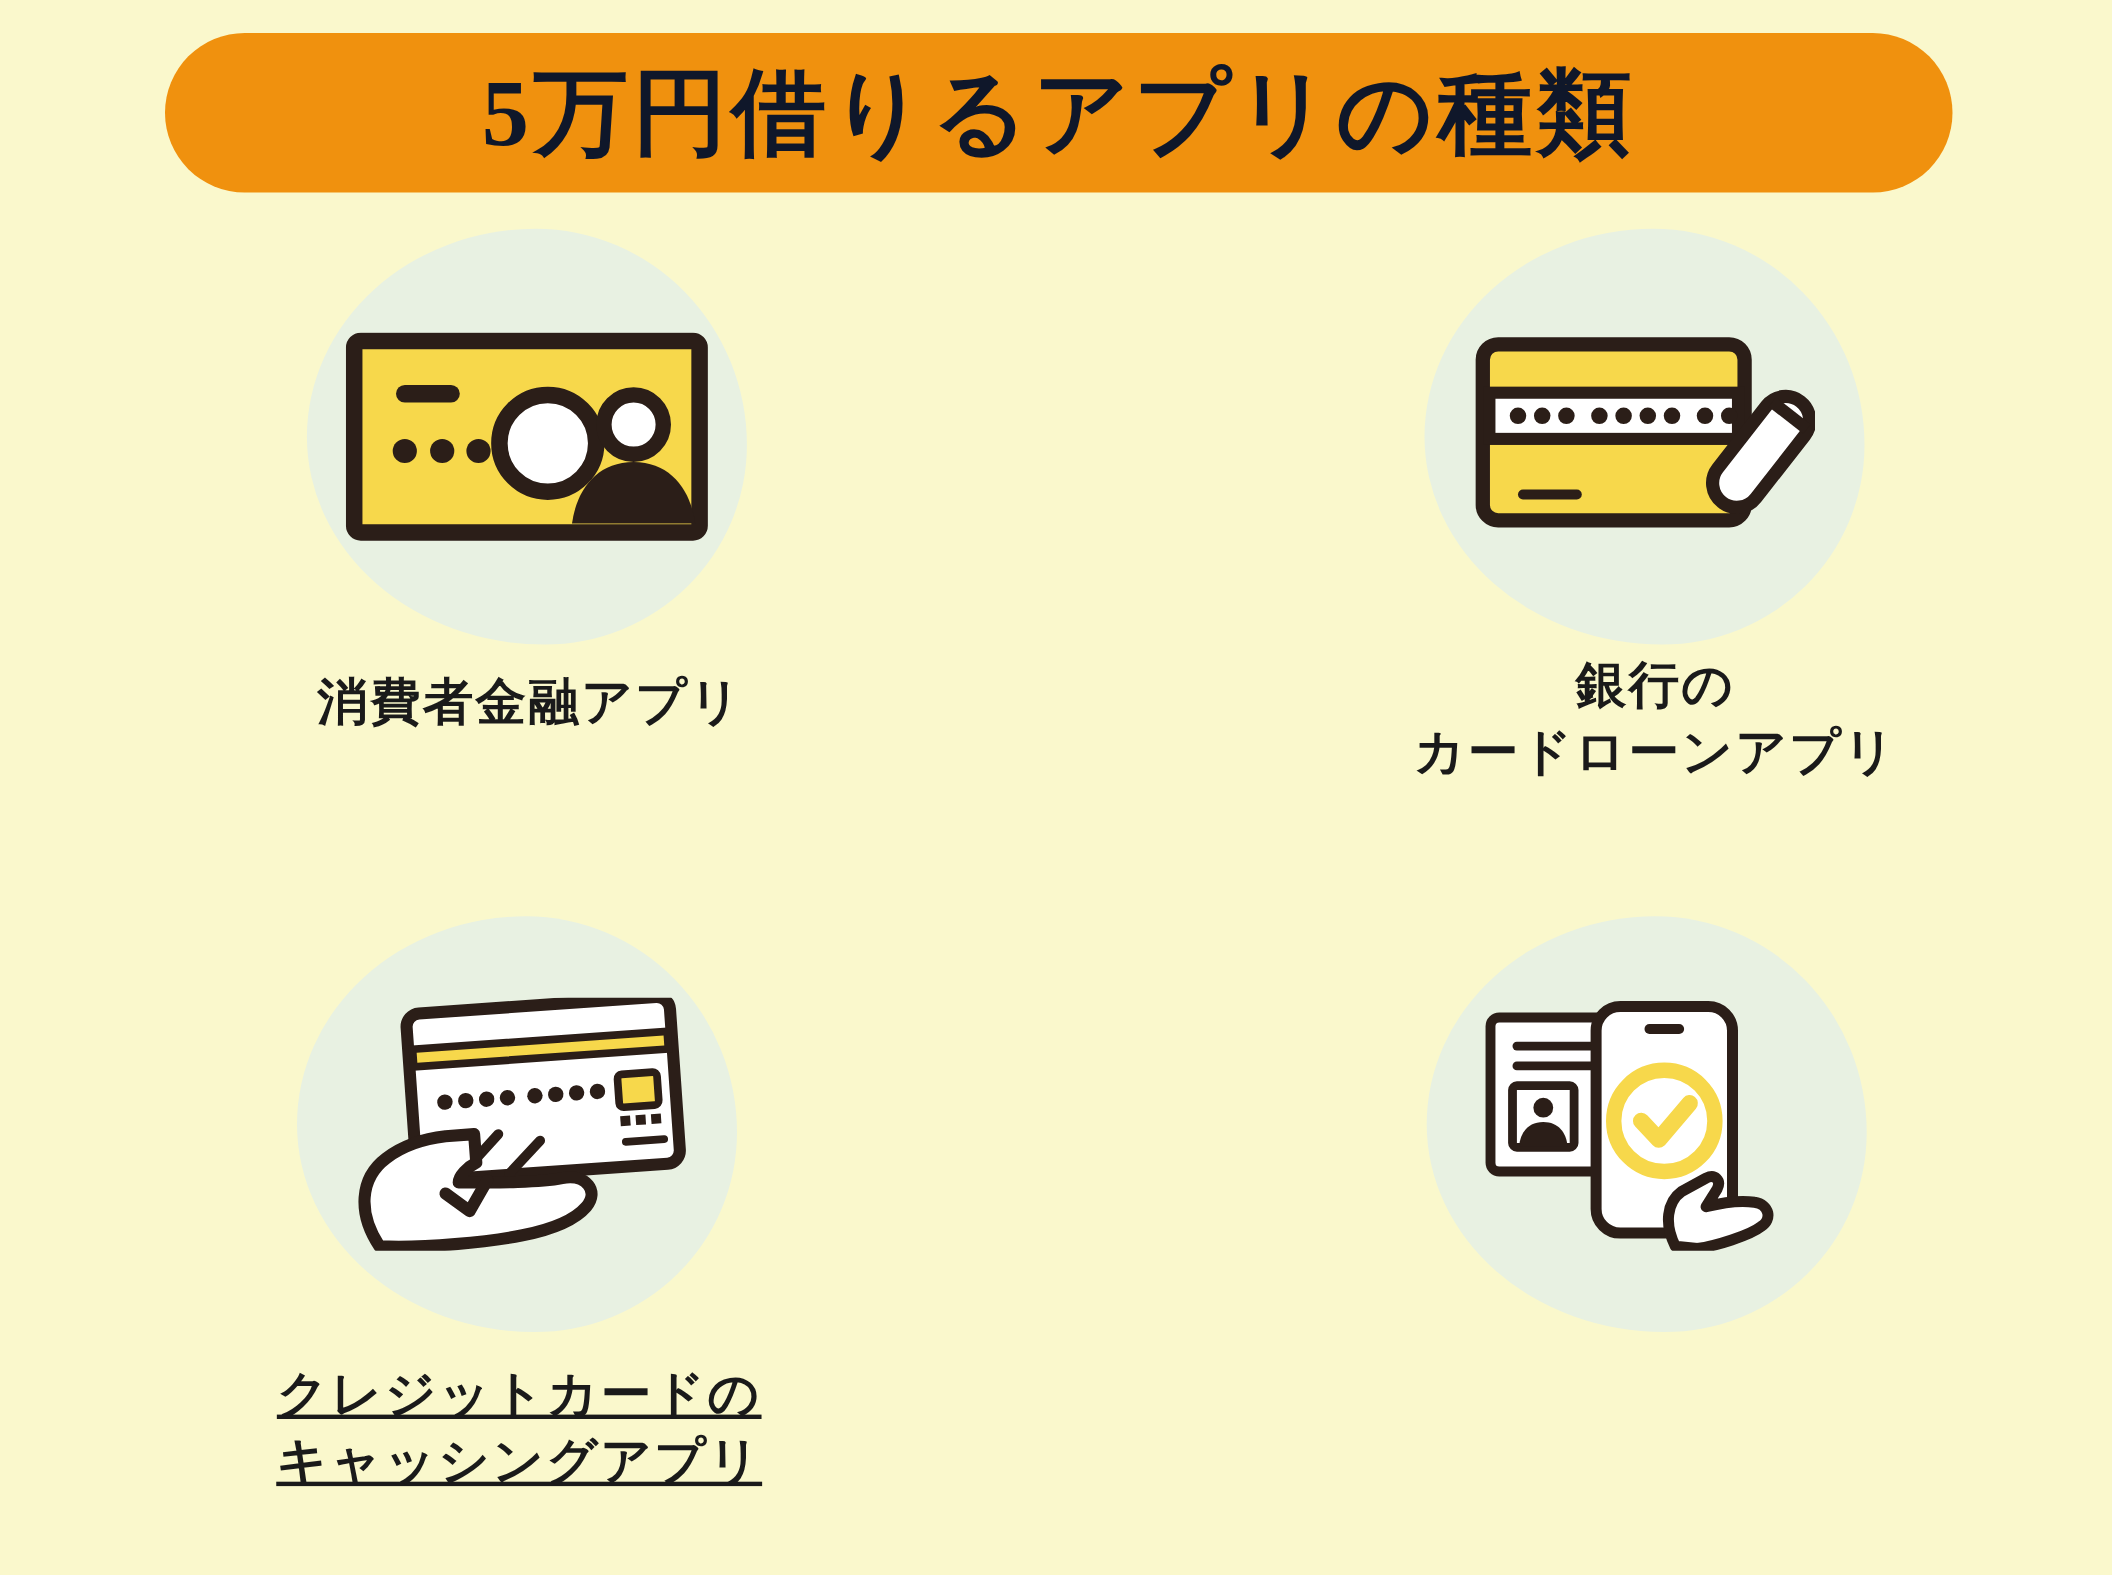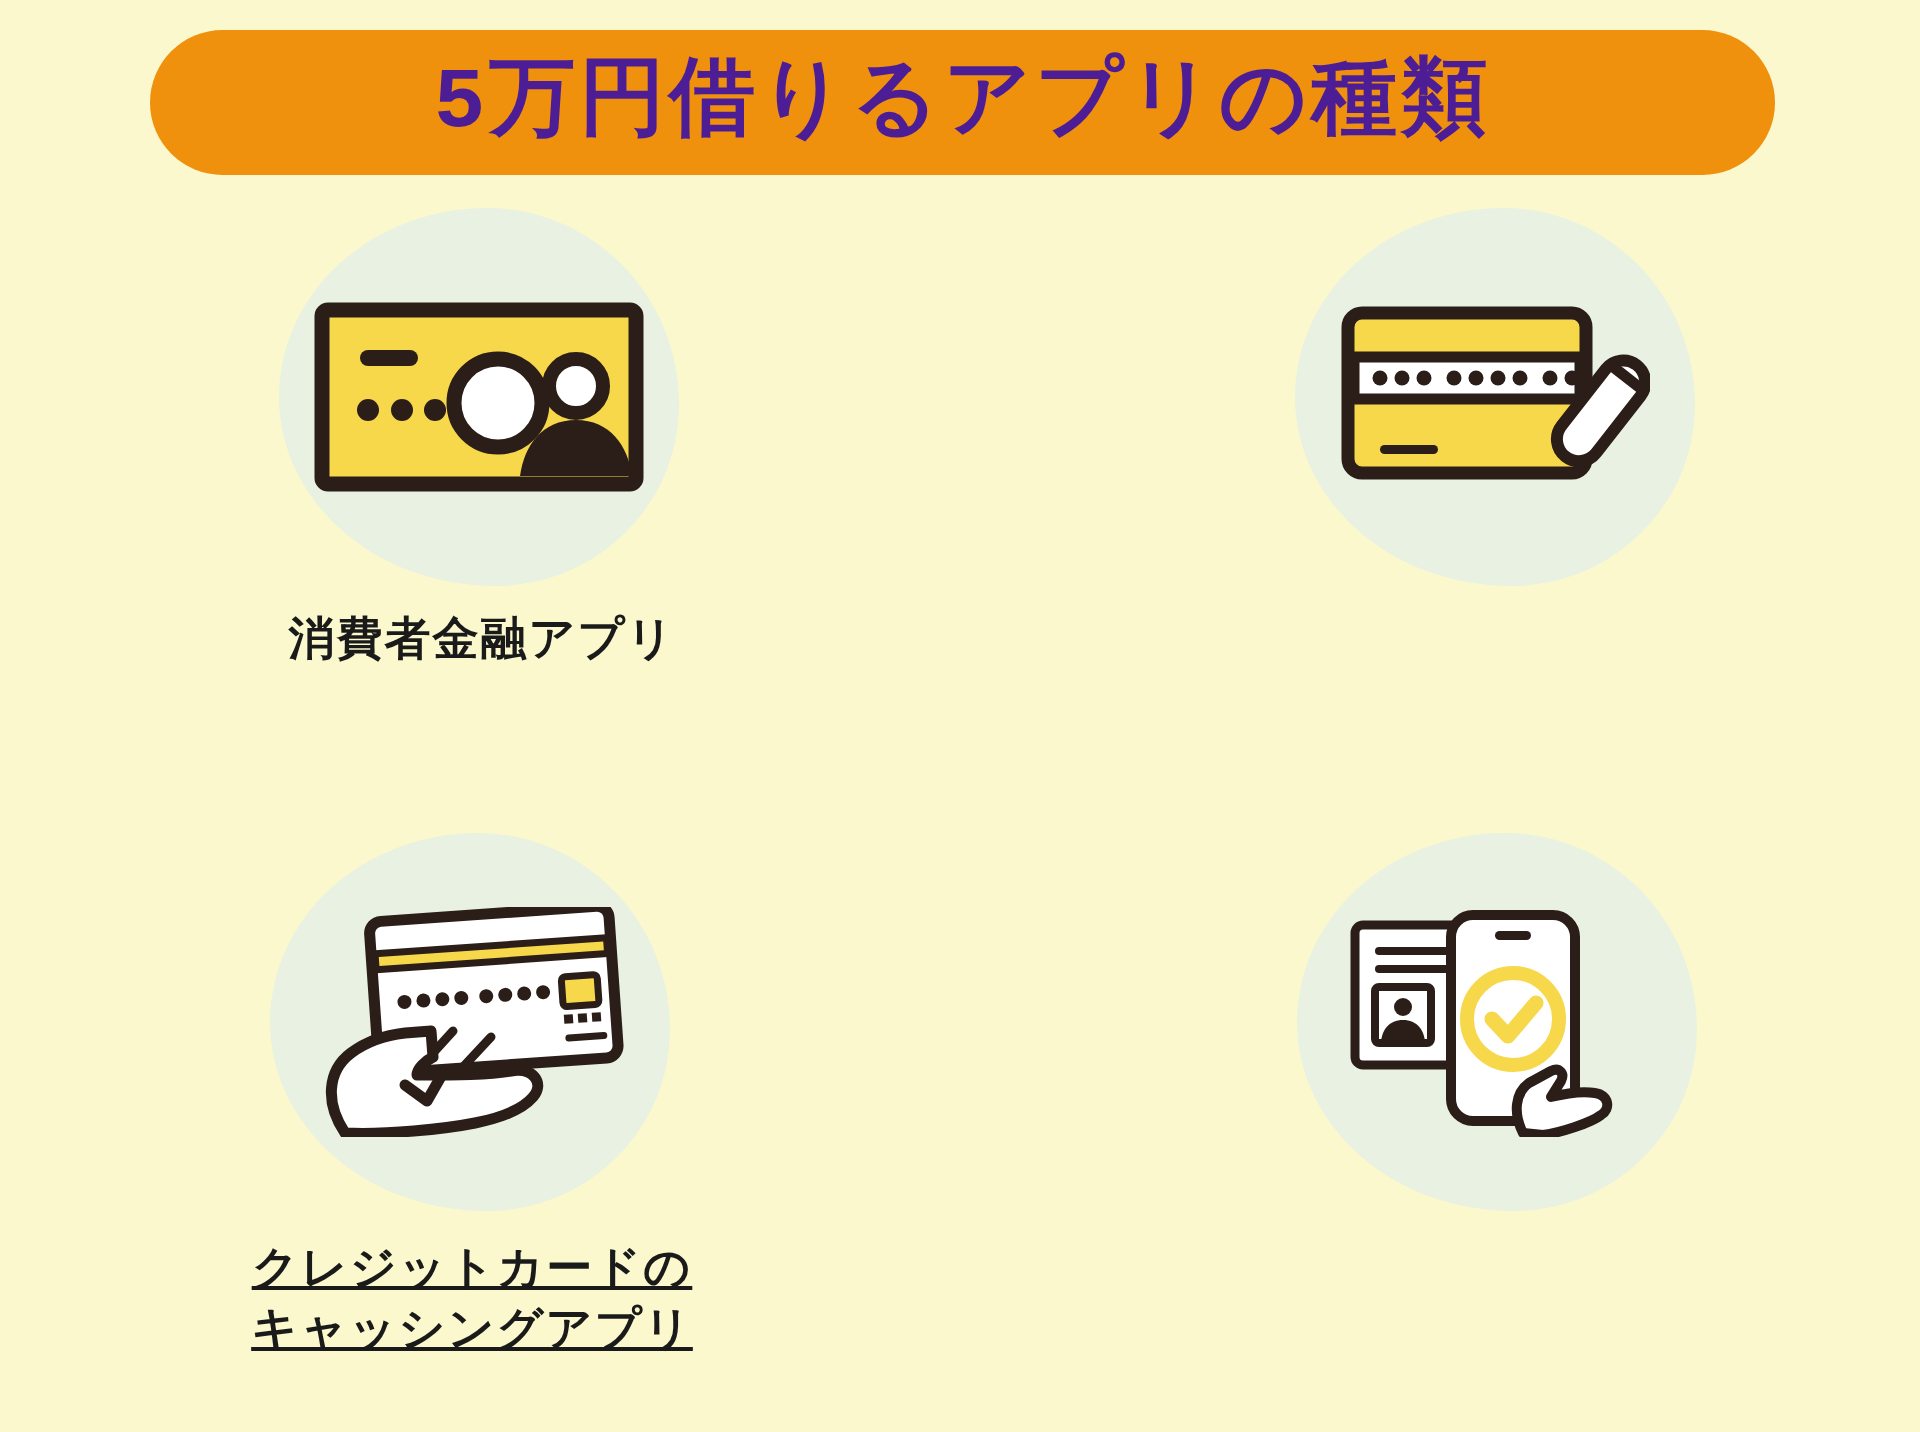--- a/index.html
+++ b/index.html
@@ -11,23 +11,23 @@
   }
   .page{position:relative;width:1920px;height:1432px;background:#FAF8CC;}
 
   
   .title-banner{
     position:absolute;left:150px;top:30px;width:1625px;height:145px;
     background:#F0910E;border-radius:80px;
     display:flex;align-items:center;justify-content:center;
   }
   .title-text{
-    color:#4c1d95;font-size:86px;font-weight:700;
+    color:#0f172a;font-size:86px;font-weight:700;
     letter-spacing:4px;line-height:1;white-space:nowrap;
-    font-family:Liberation Mono, monospace;
+    font-family:Liberation Serif, serif;
   }
 
   
   .grid{
     position:absolute;left:0;top:180px;width:1920px;height:1250px;
     display:grid;grid-template-columns:1fr 1fr;grid-template-rows:1fr 1fr;
   }
   .cell{position:relative;display:flex;flex-direction:column;align-items:center;padding-left:20px;}
   .cell.c0{padding-top:28px;}
   .cell.c1{padding-top:28px;}
@@ -115,20 +115,22 @@
               <circle cx="232" cy="73" r="7.5"></circle>
           </g>
           <rect x="40" y="140" width="58" height="9" rx="4.5" fill="#2B1E18"></rect>
 
           <g transform="rotate(38 250 120)">
             <rect x="228" y="44" width="44" height="116" rx="22" fill="#FFFFFF" stroke="#2B1E18" stroke-width="12"></rect>
             <line x1="230" y1="60" x2="270" y2="60" stroke="#2B1E18" stroke-width="11"></line>
           </g>
         </svg>
       </div>
+      <div class="label">銀行の
+カードローンアプリ</div>
     </div>
 
     <div class="cell c2">
       <div class="blob">
         <svg width="330" height="230" viewBox="0 0 330 230">
 
           <g transform="rotate(-4 170 100)">
             <rect x="70" y="8" width="240" height="152" rx="12" fill="#FFFFFF" stroke="#2B1E18" stroke-width="11"></rect>
             <rect x="74" y="40" width="232" height="16" fill="#F7D84B" stroke="#2B1E18" stroke-width="7"></rect>
             <g fill="#2B1E18">

